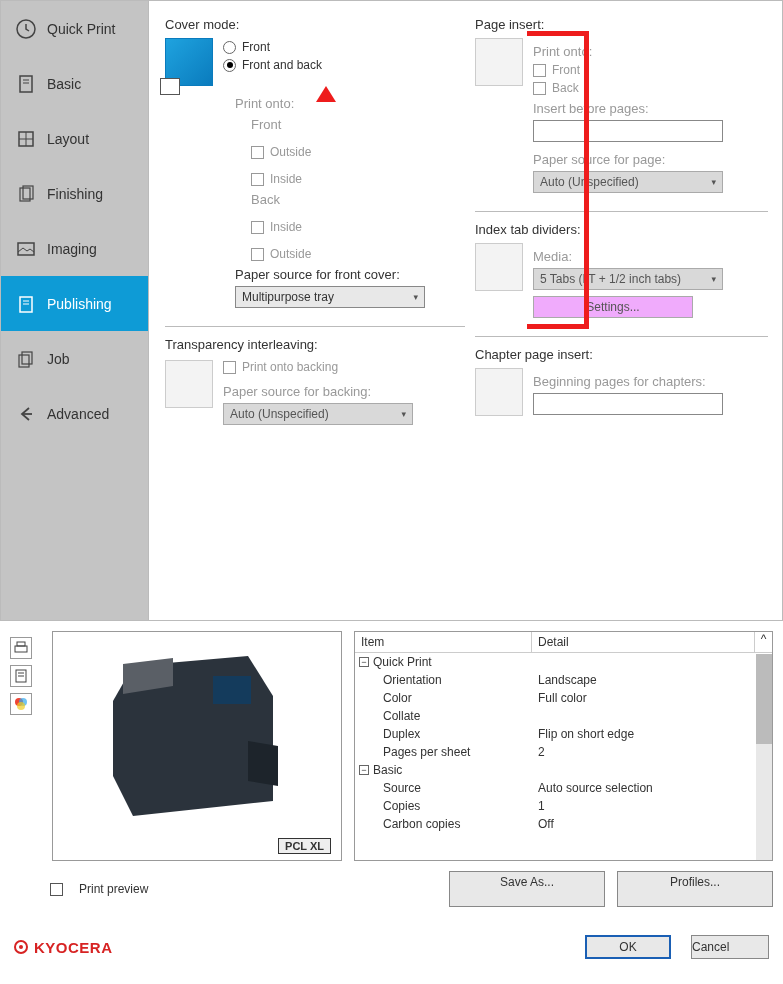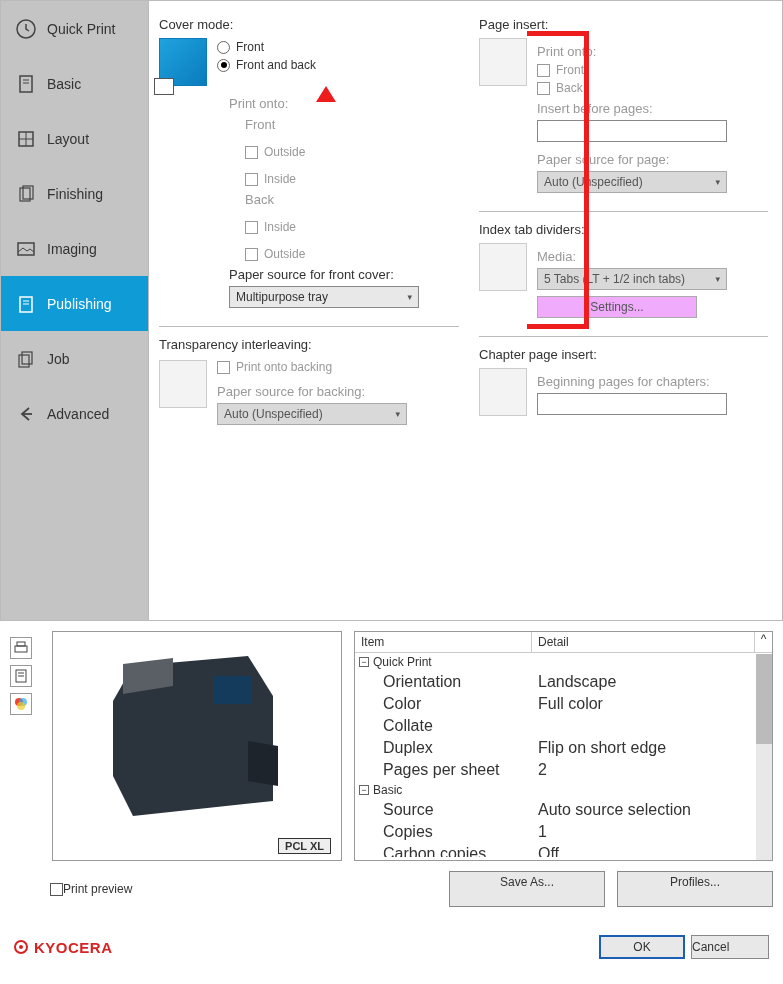--- a/index.html
+++ b/index.html
@@ -46,23 +46,23 @@
   display: flex;
   align-items: center;
   justify-content: center;
   flex-shrink: 0;
 }
 .sidebar-label { font-size: 14px; }
 
 .main-pane {
   flex: 1;
   background: #fff;
-  padding: 16px 14px 0 10px;
+  padding: 16px 14px 0 16px;
   display: flex;
-  gap: 20px;
+  gap: 10px;
 }
 .col-left { width: 300px; }
 .col-right { flex: 1; }
 
 .section-title { font-size: 13px; margin-bottom: 6px; color:#333; }
 
 .cover-mode-row { display:flex; gap:10px; margin-bottom:10px;}
 .cover-icon {
   width: 48px;
   height: 48px;
@@ -147,41 +147,41 @@
   border:1px solid #333;padding:1px 6px;font-size:11px;font-weight:600;background:#eee;
 }
 .detail-table{
   flex:1;height:230px;border:1px solid #999;background:#fff;position:relative;
 }
 .detail-head{display:flex;border-bottom:1px solid #ccc;background:#fff;}
 .detail-head .col1{width:177px;padding:3px 6px;border-right:1px solid #ccc;}
 .detail-head .col2{flex:1;padding:3px 6px;}
 .detail-head .col3{width:18px;border-left:1px solid #ccc;text-align:center;}
 .detail-body{height:204px;overflow:hidden;}
-.detail-row-item{display:flex;font-size:16px;}
+.detail-row-item{display:flex;font-size:12px;}
 .detail-row-item .col1{width:177px;padding:2px 6px;}
 .detail-row-item .col2{flex:1;padding:2px 6px;}
 .section-header{display:flex;align-items:center;gap:4px;padding:2px 4px;font-size:12px;}
 .expander{width:10px;height:10px;border:1px solid #666;display:flex;align-items:center;justify-content:center;font-size:9px;line-height:8px;}
 .scrollbar{position:absolute;right:0;top:22px;width:16px;height:206px;background:#e8e8e8;}
 .scroll-thumb{position:absolute;right:0;top:0;width:16px;height:90px;background:#bbb;}
 
 .below-detail{display:flex;justify-content:space-between;align-items:center;margin-top:10px;}
-.pp-check{display:flex;align-items:center;gap:0;margin-left:40px;}
+.pp-check{display:flex;align-items:center;gap:16px;margin-left:40px;}
 .btn-pair{display:flex;gap:12px;}
 .wide-btn{width:156px;height:36px;background:#e8e8e8;border:1px solid #888;text-align:center;line-height:20px;}
 
 .footer{
   display:flex;align-items:center;justify-content:space-between;
   margin-top:28px;padding:0 14px 12px 14px;
 }
 .brand{display:flex;align-items:center;gap:6px;font-size:15px;font-weight:700;color:#d72323;letter-spacing:0.5px;}
 .brand .logo-ring{width:14px;height:14px;border:2px solid #d72323;border-radius:50%;position:relative;}
 .brand .logo-ring::after{content:"";position:absolute;left:3px;top:3px;width:4px;height:4px;background:#d72323;border-radius:50%;}
-.footer-btns{display:flex;gap:6px;}
+.footer-btns{display:flex;gap:20px;}
 .ok-btn{width:86px;height:24px;background:#e8e8e8;border:2px solid #1a5fb4;text-align:center;line-height:20px;}
 .cancel-btn{width:78px;height:24px;background:#e8e8e8;border:1px solid #888;text-align:left;line-height:22px;}
 
 .rel{position:relative;}
 </style>
 </head>
 <body>
 
 <div class="dialog">
   <div class="top-area rel">

